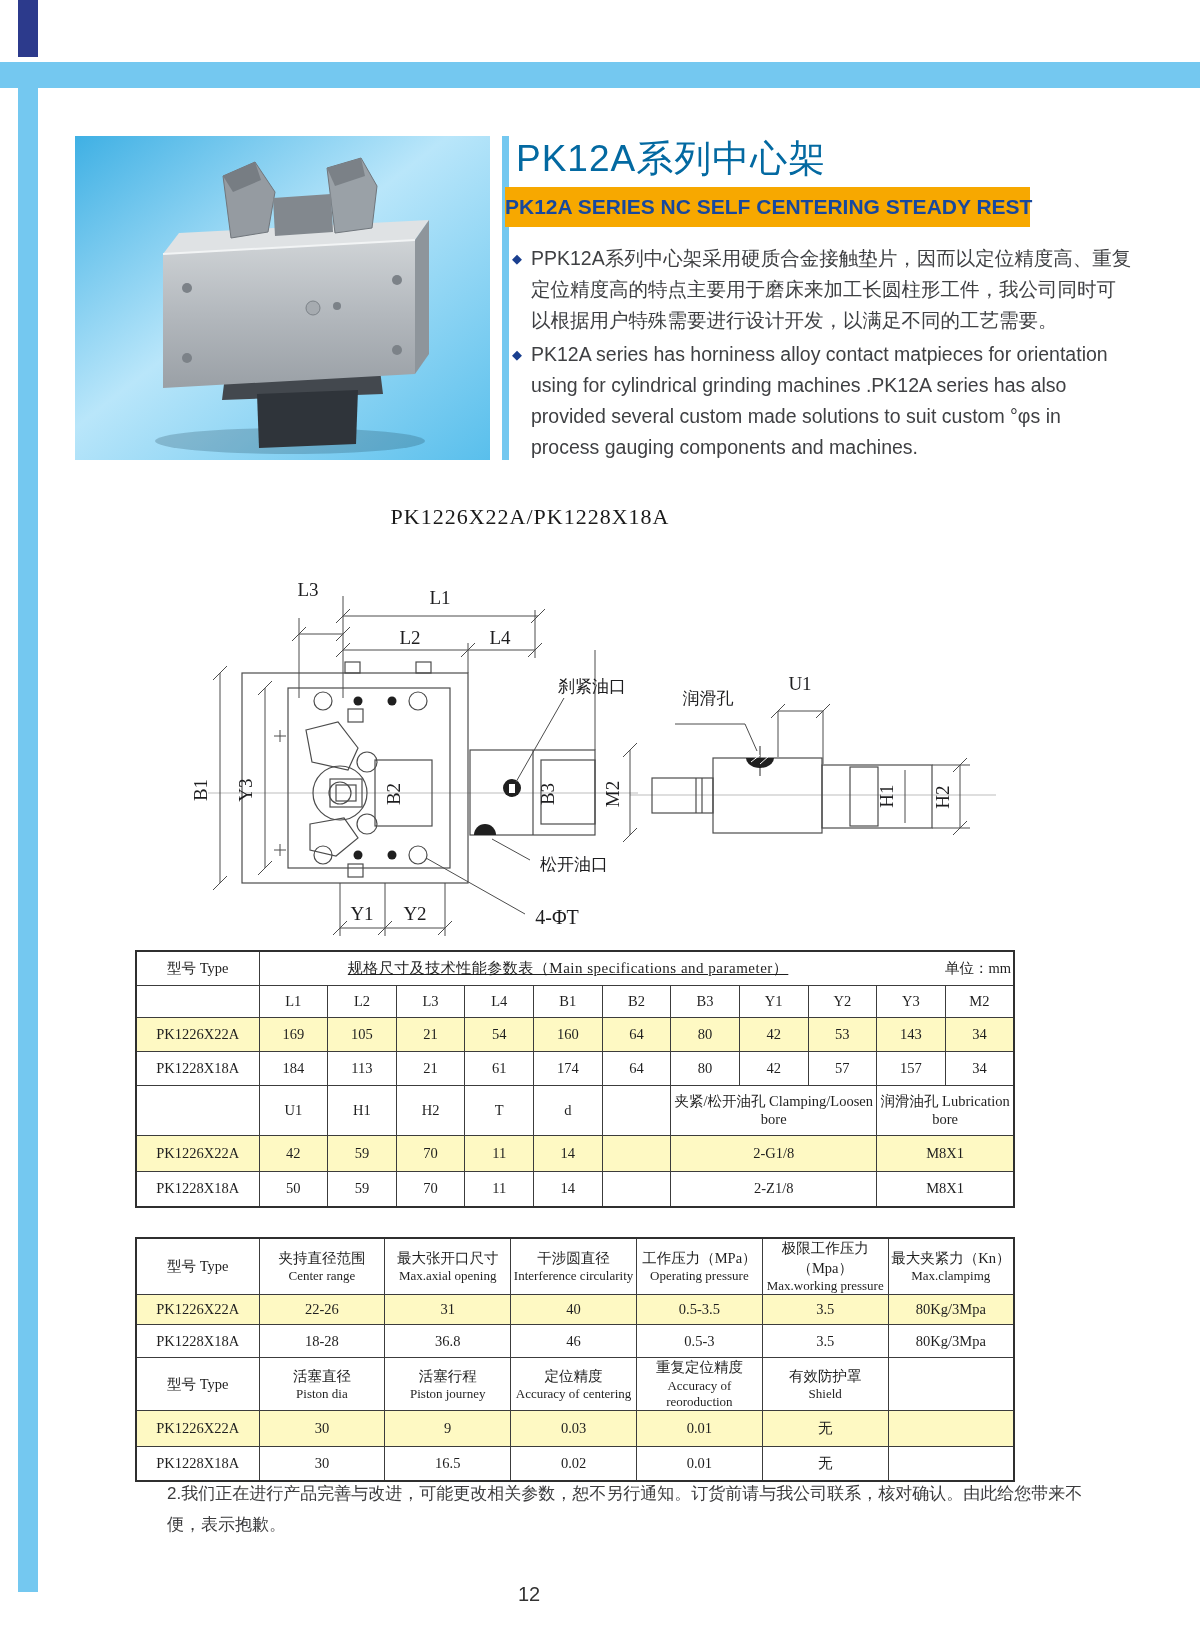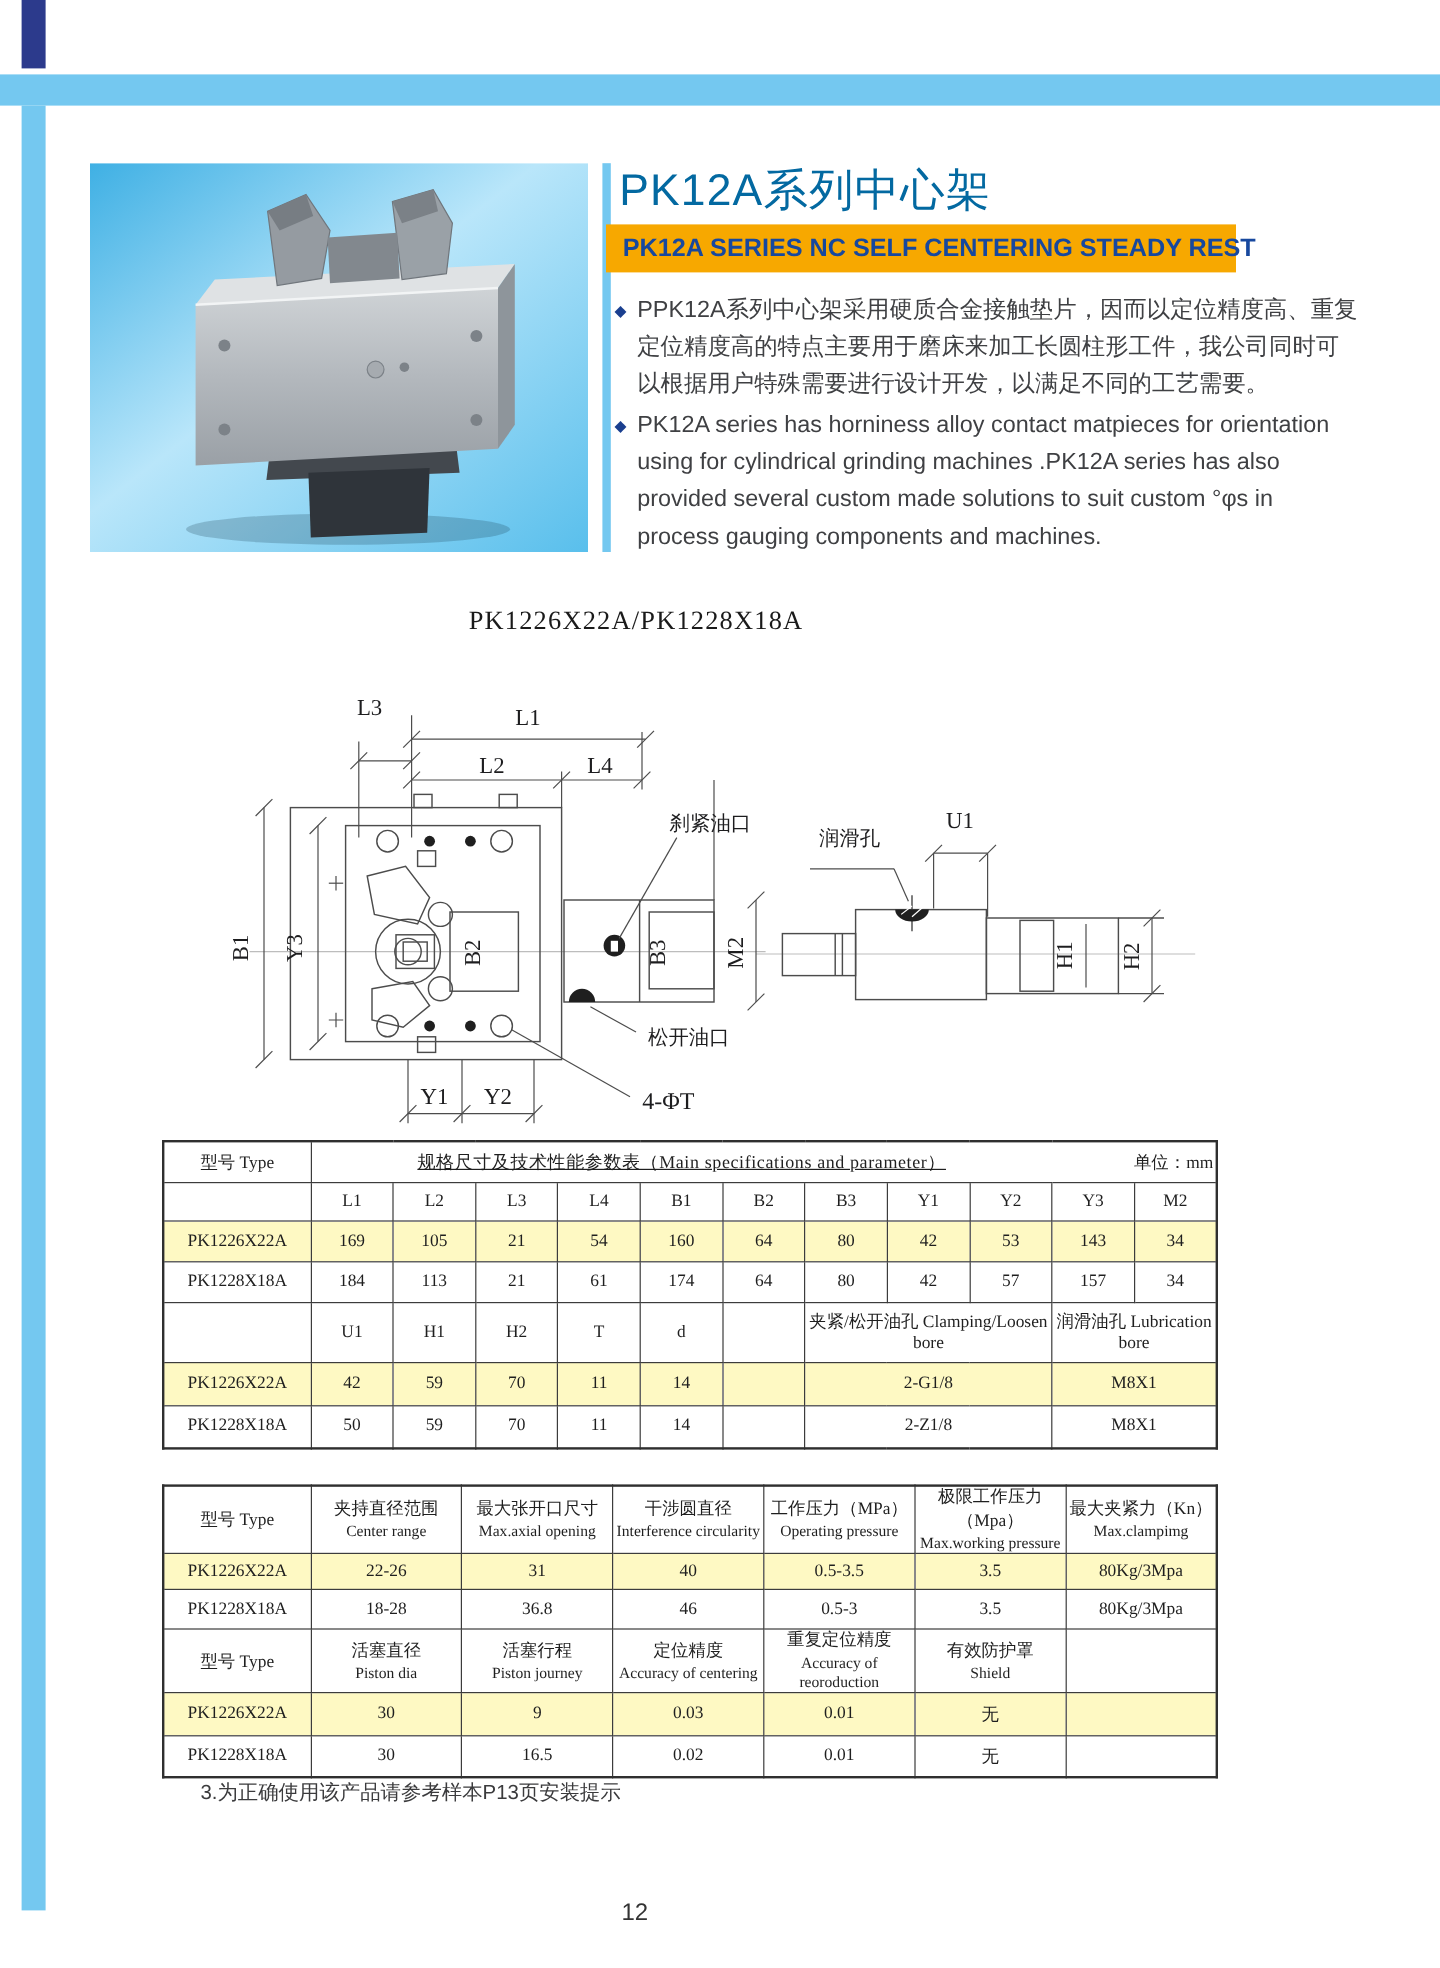--- a/index.html
+++ b/index.html
@@ -10,21 +10,21 @@
   .band{position:absolute;left:0;top:62px;width:1200px;height:26px;background:#74c8f0;}
   .left-stripe{position:absolute;left:18px;top:88px;width:20px;height:1504px;background:#74c8f0;}
 
   .photo{position:absolute;left:75px;top:136px;width:415px;height:324px;}
   .vrule{position:absolute;left:502px;top:136px;width:7px;height:324px;background:#74c8f0;}
 
   .title{position:absolute;left:516px;top:134px;font-size:37px;font-weight:normal;
          color:#0369a1;letter-spacing:1px;}
   .banner{position:absolute;left:505px;top:187px;width:525px;height:40px;background:#f7a800;
           color:#17489e;font-weight:bold;font-size:21px;line-height:40px;
-          padding-left:14px;box-sizing:border-box;white-space:nowrap;}
+          box-sizing:border-box;white-space:nowrap;}
 
   .bullets{position:absolute;left:512px;top:243px;width:622px;}
   .bullet{display:flex;margin-bottom:3px;}
   .diamond{color:#1a3f8f;font-size:13px;line-height:31px;margin-right:9px;flex:none;}
   .btext{font-size:19.5px;line-height:31px;color:#3f4043;}
 
   .drawing{position:absolute;left:160px;top:498px;}
 
   table{border-collapse:collapse;position:absolute;left:135px;background:#fff;
         font-family:"Liberation Serif",serif;color:#1f1f1f;border:2px solid #2f2f2f;
@@ -434,16 +434,16 @@
     <td>16.5</td>
     <td>0.02</td>
     <td>0.01</td>
     <td>无</td>
     <td></td>
   </tr>
 </tbody>
   </table>
 
 <div class="notes">
-  <div class="note-rest">3.为正确使用该产品请参考样本P13页安装提示</div>
+  <div class="note-rest">2.我们正在进行产品完善与改进，可能更改相关参数，恕不另行通知。订货前请与我公司联系，核对确认。由此给您带来不便，表示抱歉。</div>
 </div>
 
 <div class="pagenum">12</div>
 
 </body></html>

